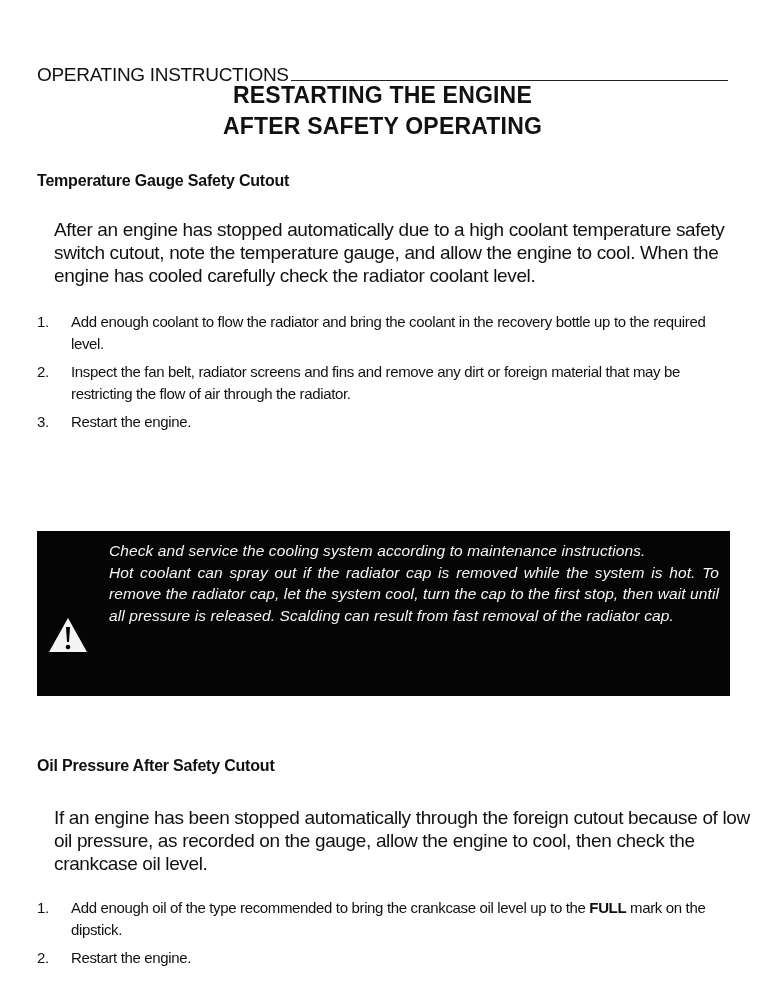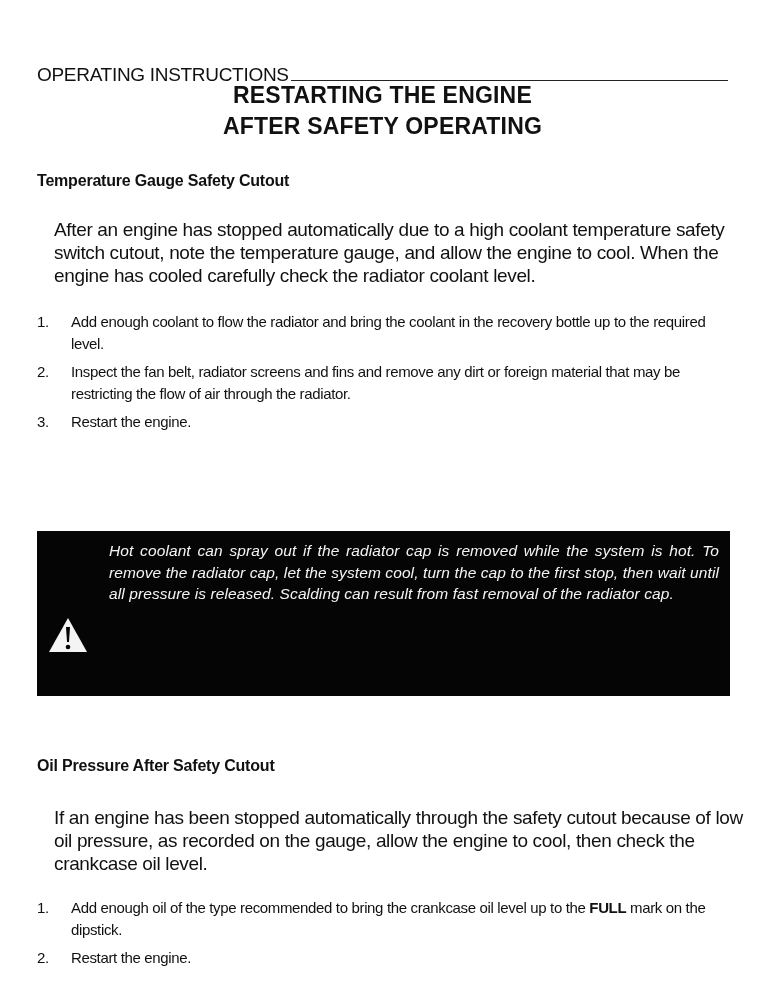--- a/index.html
+++ b/index.html
@@ -162,27 +162,28 @@
     </li>
   </ol>
 
   <div class="warning-box">
     <svg class="warning-icon" viewBox="0 0 40 36">
       <polygon points="20,1 39,35 1,35" fill="#f4f4f4"></polygon>
       <path d="M18,10 L22,10 L21,25 L19,25 Z" fill="#050505"></path>
       <circle cx="20" cy="30" r="2.3" fill="#050505"></circle>
     </svg>
     <div class="warning-text">
+      <p>Check and service the cooling system according to maintenance instructions.</p>
       <p>Hot coolant can spray out if the radiator cap is removed while the system is hot. To remove the radiator cap, let the system cool, turn the cap to the first stop, then wait until all pressure is released. Scalding can result from fast removal of the radiator cap.</p>
     </div>
   </div>
 
   <div class="section-heading" style="top:752px;">Oil Pressure After Safety Cutout</div>
 
-  <div class="para" style="top:806px;">If an engine has been stopped automatically through the safety cutout because of low oil pressure, as recorded on the gauge, allow the engine to cool, then check the crankcase oil level.</div>
+  <div class="para" style="top:806px;">If an engine has been stopped automatically through the foreign cutout because of low oil pressure, as recorded on the gauge, allow the engine to cool, then check the crankcase oil level.</div>
 
   <ol class="steps" style="top:897px;">
     <li>
       <span class="num">1.</span>
       <span class="txt"><span>Add enough oil of the type recommended to bring the crankcase oil level up to the </span><span class="strong-inline">FULL</span><span> mark on the dipstick.</span></span>
     </li>
     <li>
       <span class="num">2.</span>
       <span class="txt">Restart the engine.</span>
     </li>

